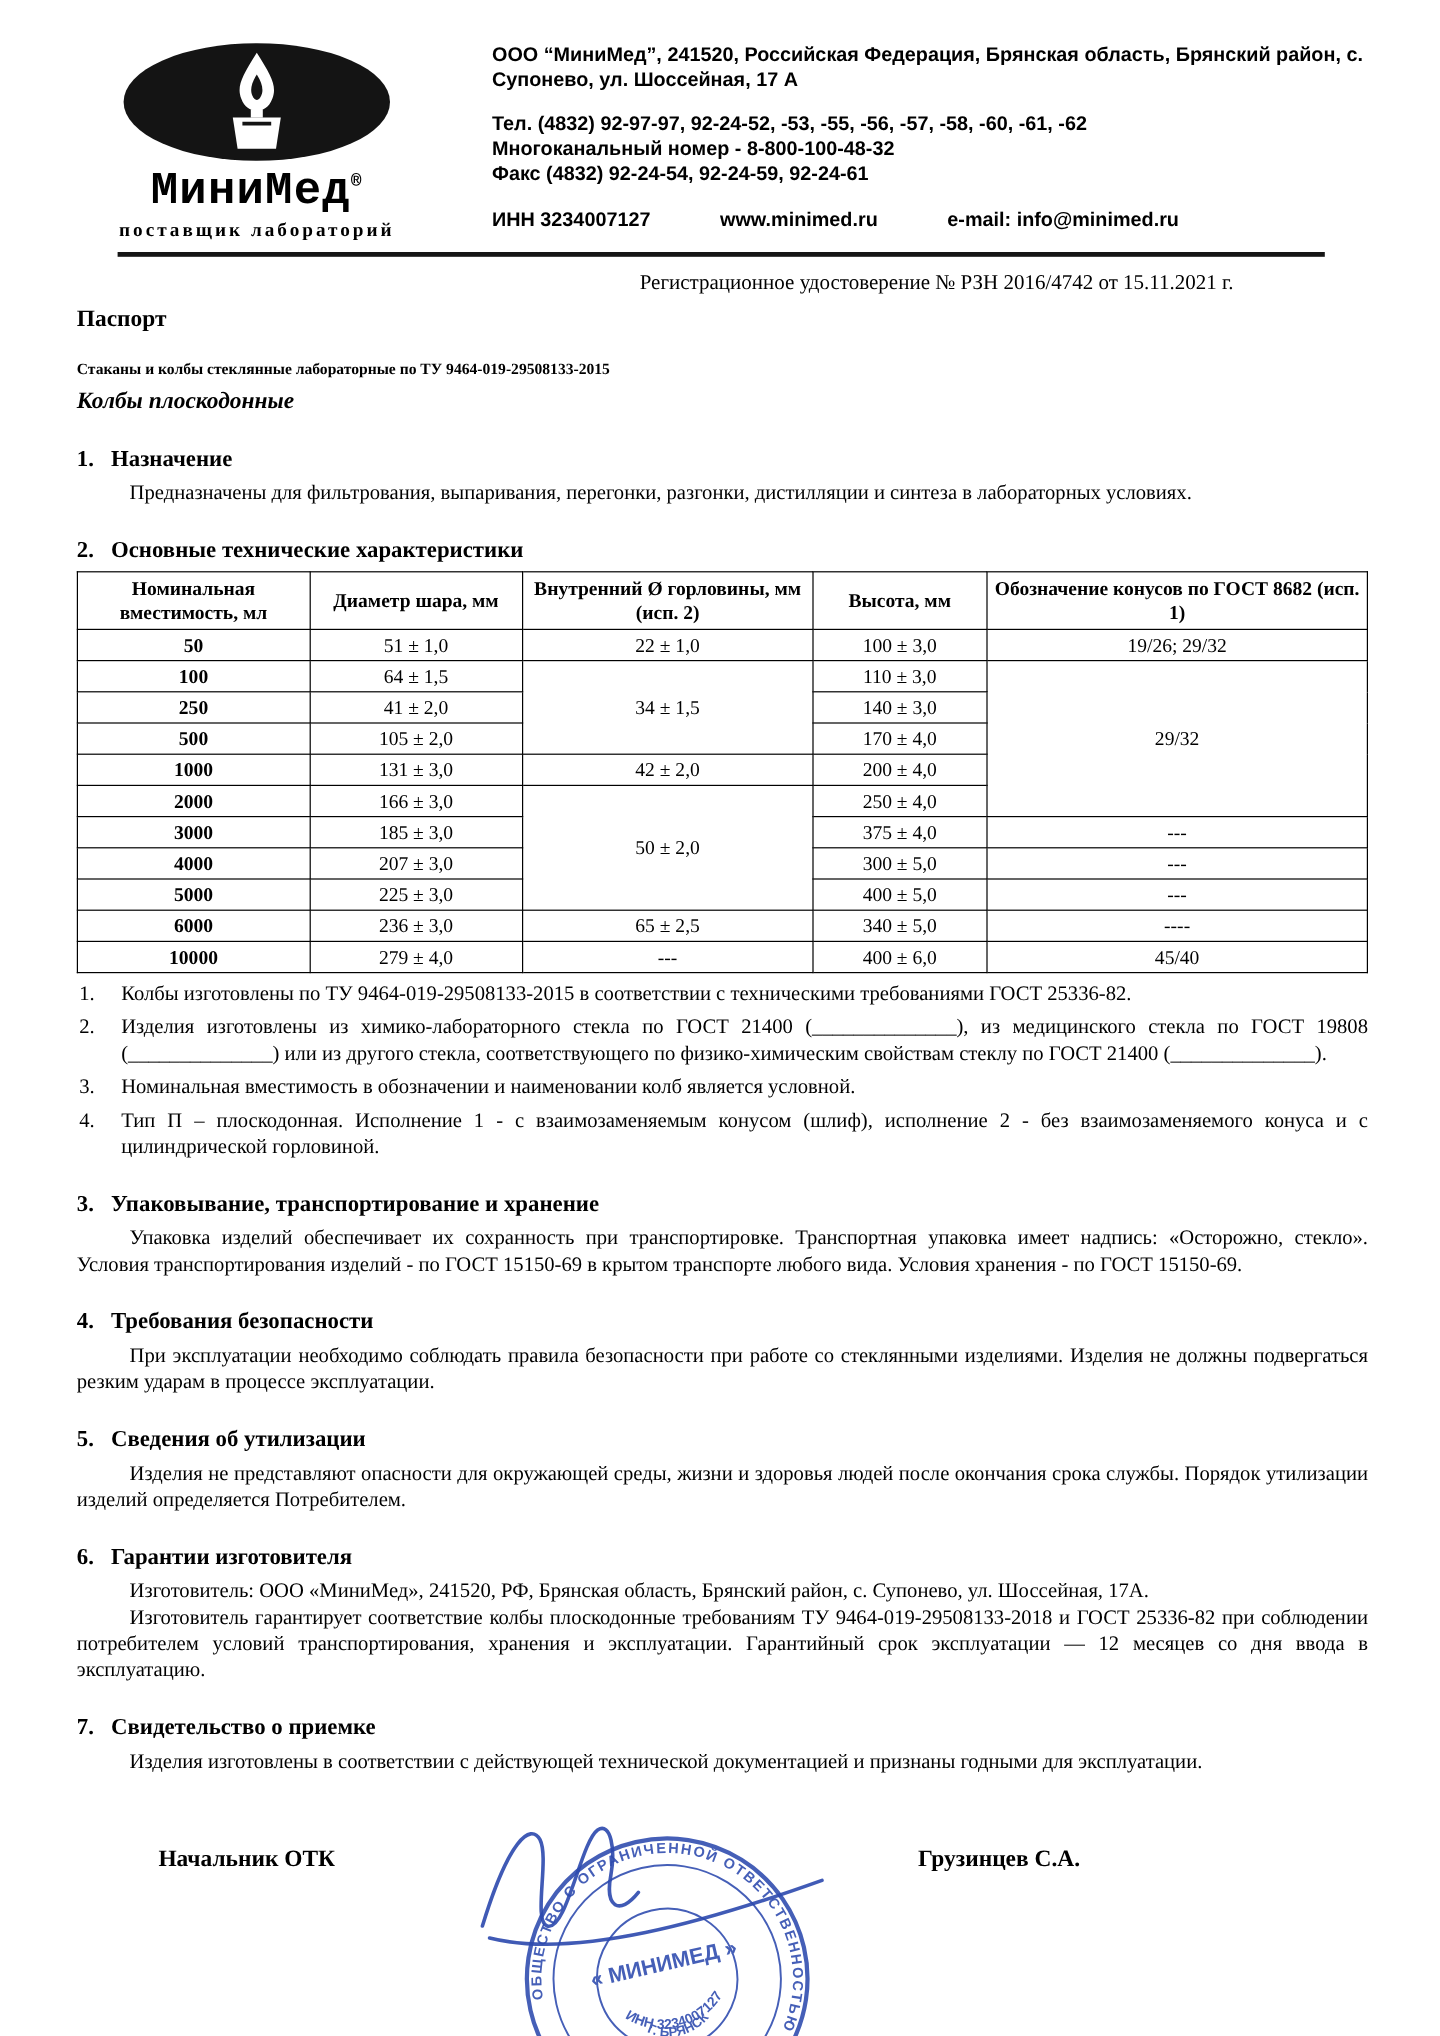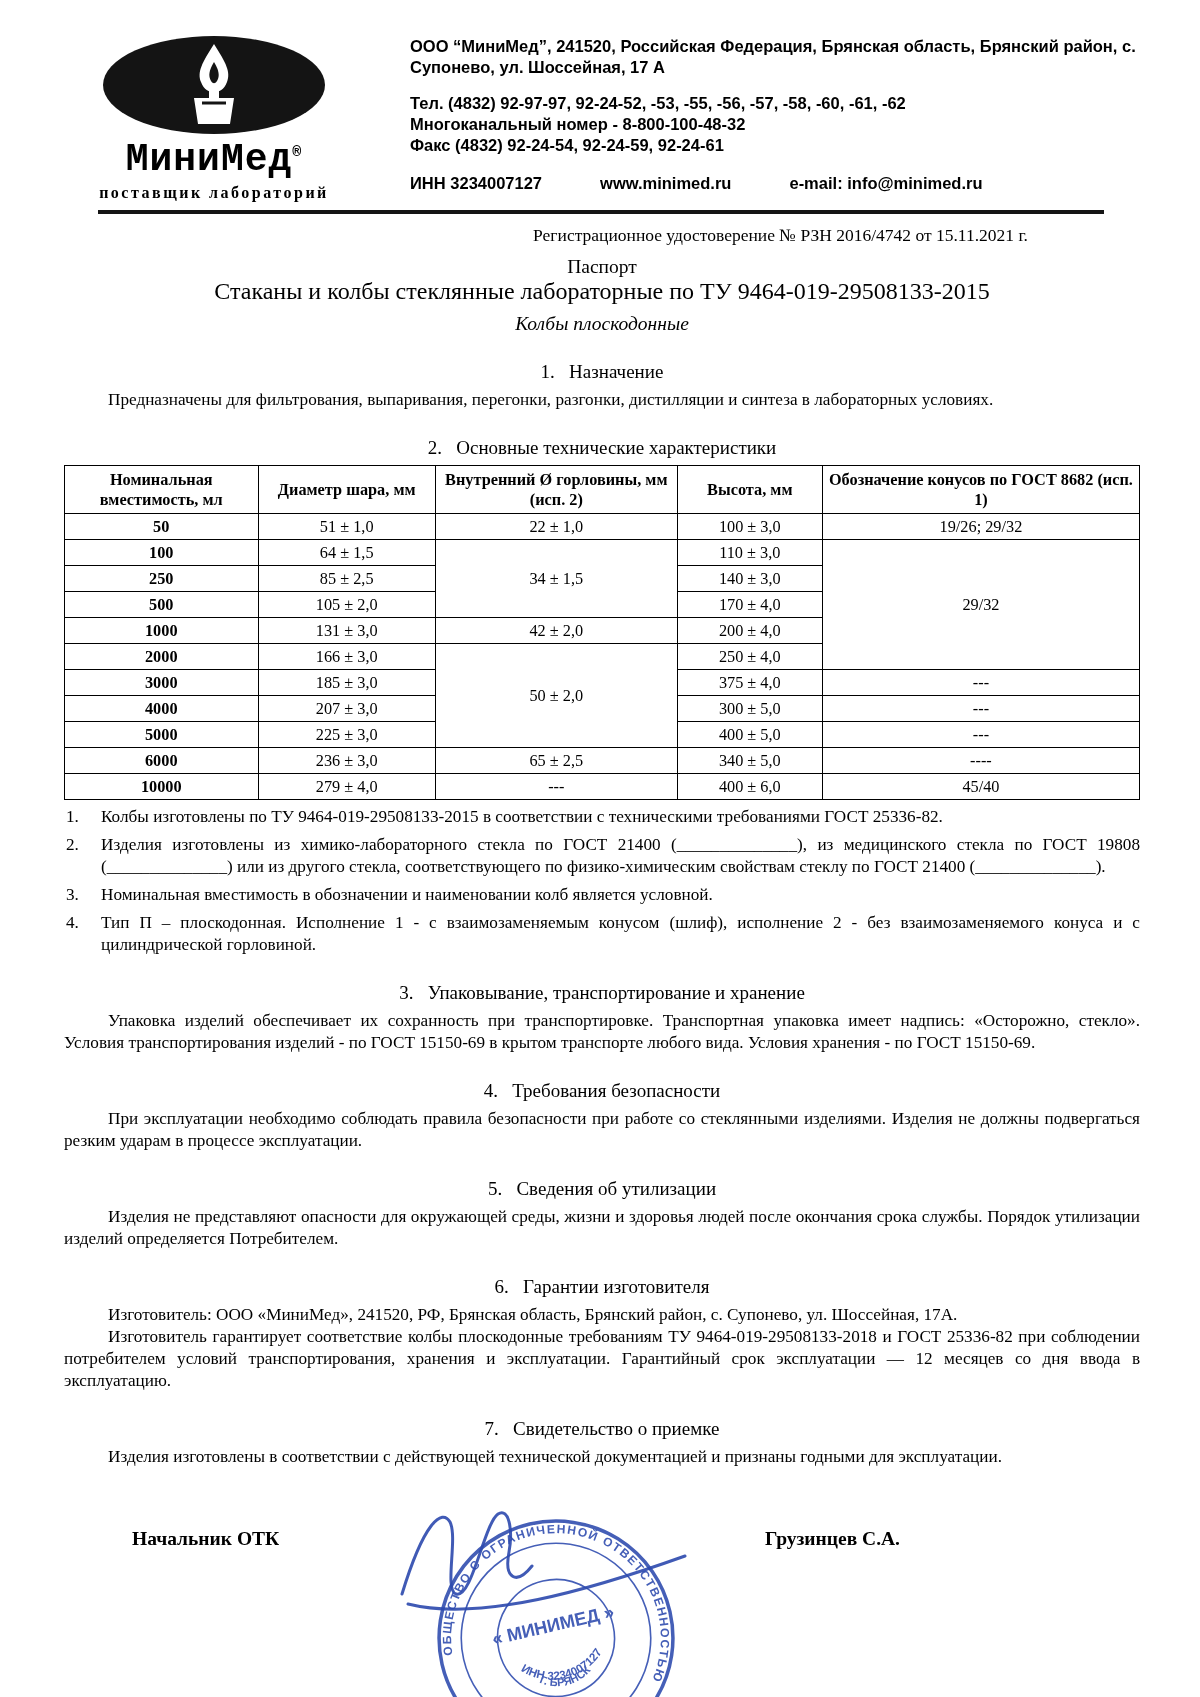--- a/index.html
+++ b/index.html
@@ -12,23 +12,23 @@
   .logo svg{display:block;margin:0 auto}
   .brand{font-family:Liberation Mono, monospace;font-weight:bold;font-size:38px;letter-spacing:1px;margin-top:2px;white-space:nowrap}
   .brand .rmark{font-size:15px;vertical-align:super}
   .tagline{font-family:Liberation Serif, serif;font-weight:bold;font-size:16px;letter-spacing:2.5px;margin-top:3px;white-space:nowrap}
   .contacts{font-family:"Liberation Sans",sans-serif;font-weight:bold;font-size:16.5px;line-height:1.28;margin-left:46px;padding-top:6px;flex:1}
   .c-group{margin-bottom:15px}
   .inn-row{display:flex;gap:58px;margin-top:16px}
   .rule{height:4px;background:#151515;margin:8px 36px 0 34px}
   .reg{text-align:right;padding-right:112px;margin-top:11px;font-size:17.5px}
   
-  .t1,.t2,.t3,.sec{text-align:center;font-weight:normal}
+  .t1,.t2,.t3,.sec{text-align:left;font-weight:bold}
   .t1{font-size:19.5px;margin-top:10px}
-  .t2{font-size:24px;margin-top:0}
+  .t2{font-size:13px;margin-top:22px}
   .t3{font-size:19.5px;font-style:italic;margin-top:8px}
   .sec{font-size:19px;margin:26px 0 6px}
   .para{text-align:justify;text-indent:44px;line-height:1.28;font-size:17.2px}
   
   table{border-collapse:collapse;width:100%;margin-top:6px;font-size:16.3px}
   th,td{border:1.6px solid #000;text-align:center;vertical-align:middle;padding:2px 20px}
   th{font-weight:bold;line-height:1.2;padding:4px 5px}
   td{height:26px}
   td.b{font-weight:bold}
   
@@ -113,21 +113,21 @@
         </tr>
       <tr>
           <td class="b">100</td>
           <td>64 ± 1,5</td>
           <td rowspan="3">34 ± 1,5</td>
           <td>110 ± 3,0</td>
           <td rowspan="5">29/32</td>
         </tr>
       <tr>
           <td class="b">250</td>
-          <td>85 ± 2,5</td>
+          <td>41 ± 2,0</td>
           <td>140 ± 3,0</td>
         </tr>
       <tr>
           <td class="b">500</td>
           <td>105 ± 2,0</td>
           <td>170 ± 4,0</td>
         </tr>
       <tr>
           <td class="b">1000</td>
           <td>131 ± 3,0</td>

